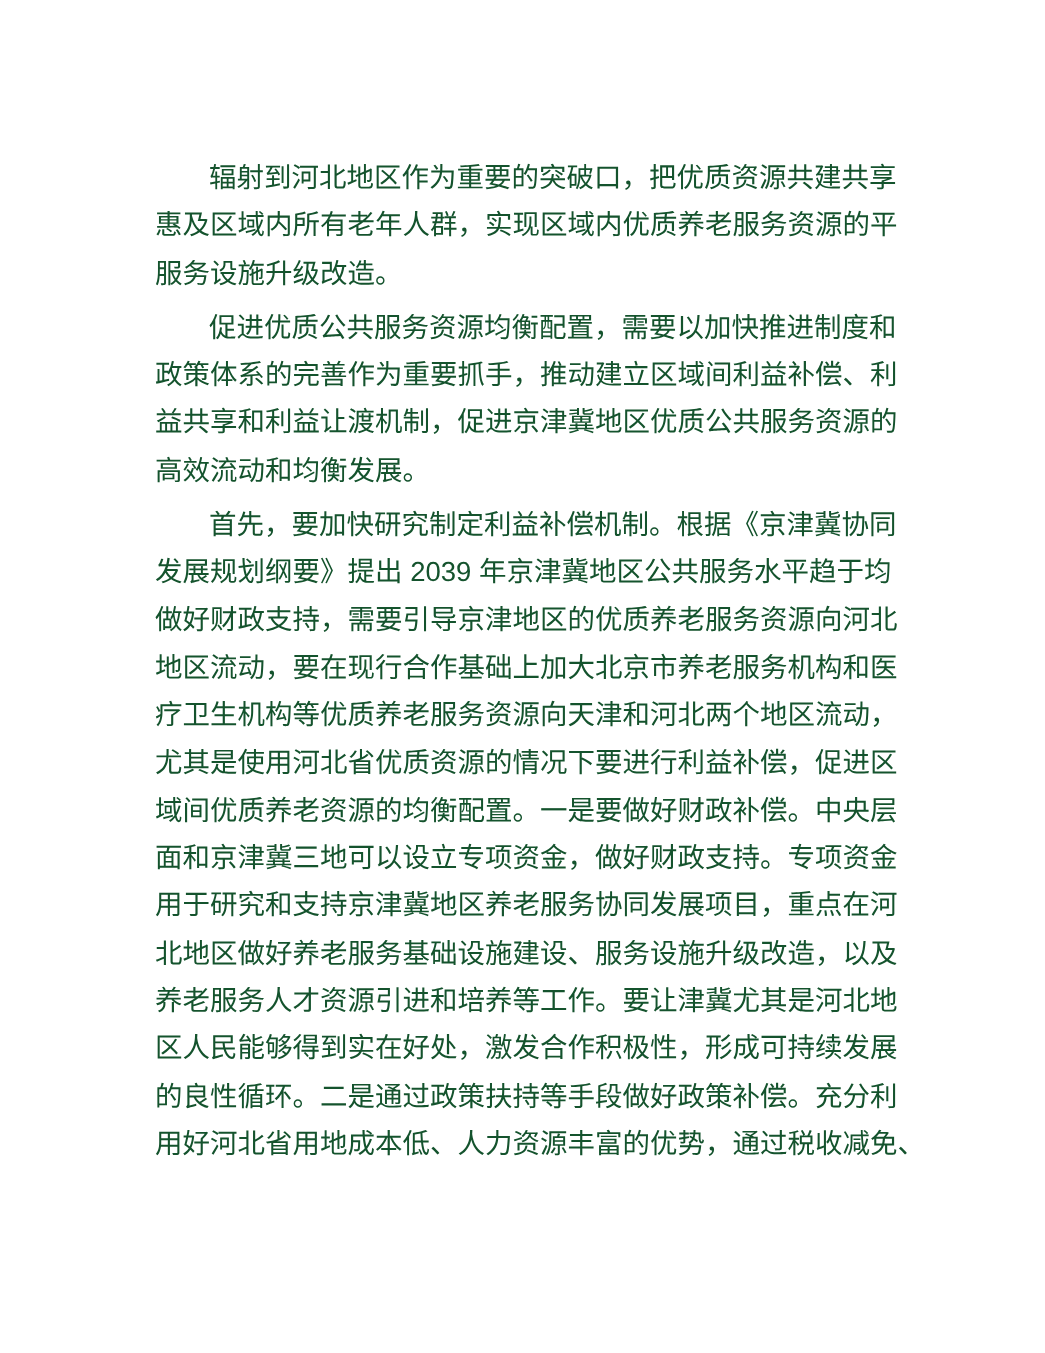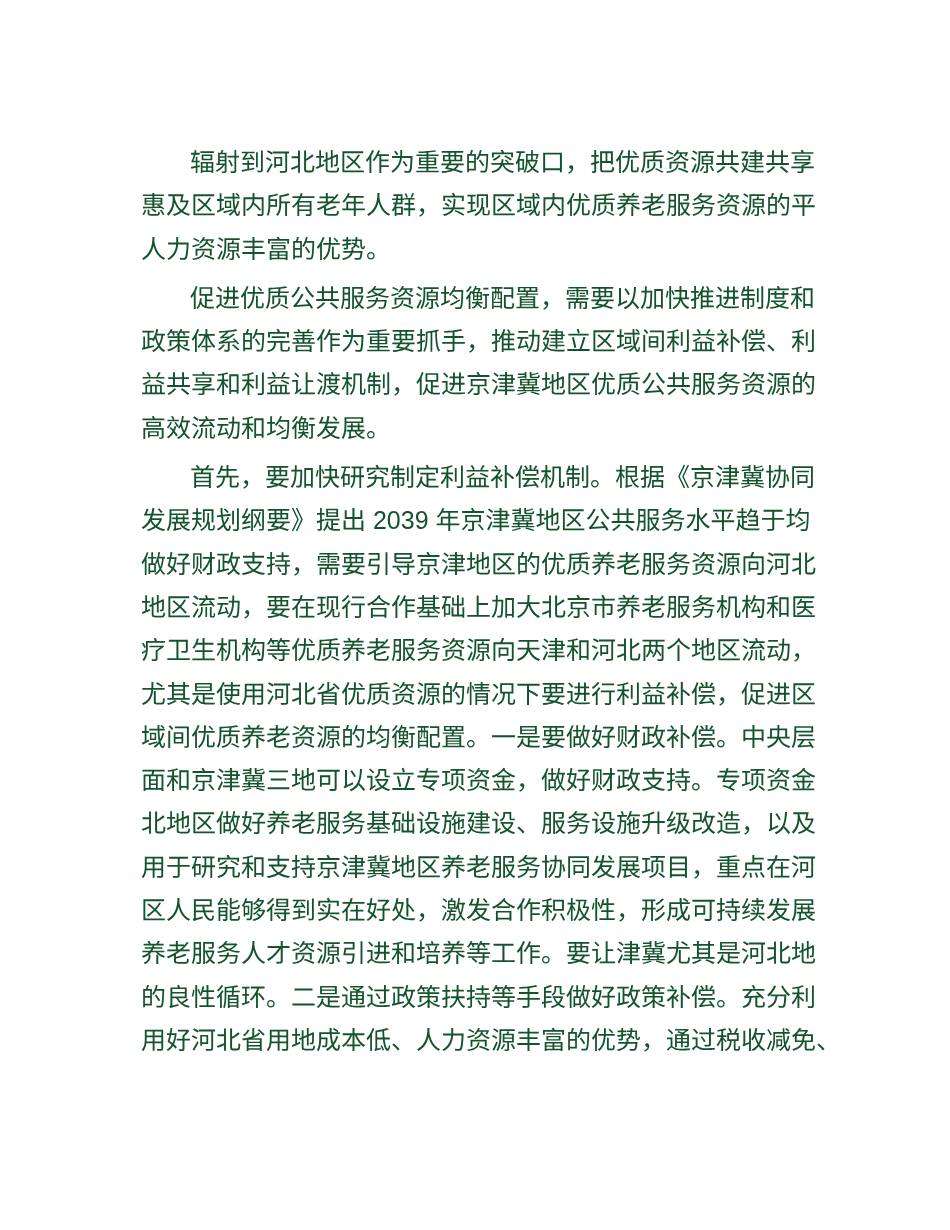--- a/index.html
+++ b/index.html
@@ -51,38 +51,38 @@
   }
 </style>
 </head>
 <body>
 
 <main class="page">
   <article class="doc">
     <div class="para">
         <div class="line indent fill">辐射到河北地区作为重要的突破口，把优质资源共建共享</div>
         <div class="line fill">惠及区域内所有老年人群，实现区域内优质养老服务资源的平</div>
-        <div class="line">人力资源丰富的优势。</div>
+        <div class="line">服务设施升级改造。</div>
       </div>
     <div class="para">
         <div class="line indent fill">促进优质公共服务资源均衡配置，需要以加快推进制度和</div>
         <div class="line fill">政策体系的完善作为重要抓手，推动建立区域间利益补偿、利</div>
         <div class="line fill">益共享和利益让渡机制，促进京津冀地区优质公共服务资源的</div>
         <div class="line">高效流动和均衡发展。</div>
       </div>
     <div class="para">
         <div class="line indent fill">首先，要加快研究制定利益补偿机制。根据《京津冀协同</div>
         <div class="line fill">发展规划纲要》提出 2039 年京津冀地区公共服务水平趋于均</div>
         <div class="line fill">做好财政支持，需要引导京津地区的优质养老服务资源向河北</div>
         <div class="line fill">地区流动，要在现行合作基础上加大北京市养老服务机构和医</div>
         <div class="line fill">疗卫生机构等优质养老服务资源向天津和河北两个地区流动，</div>
         <div class="line fill">尤其是使用河北省优质资源的情况下要进行利益补偿，促进区</div>
         <div class="line fill">域间优质养老资源的均衡配置。一是要做好财政补偿。中央层</div>
         <div class="line fill">面和京津冀三地可以设立专项资金，做好财政支持。专项资金</div>
+        <div class="line fill">用于研究和支持京津冀地区养老服务协同发展项目，重点在河</div>
         <div class="line fill">北地区做好养老服务基础设施建设、服务设施升级改造，以及</div>
-        <div class="line fill">用于研究和支持京津冀地区养老服务协同发展项目，重点在河</div>
+        <div class="line fill">养老服务人才资源引进和培养等工作。要让津冀尤其是河北地</div>
         <div class="line fill">区人民能够得到实在好处，激发合作积极性，形成可持续发展</div>
-        <div class="line fill">养老服务人才资源引进和培养等工作。要让津冀尤其是河北地</div>
         <div class="line fill">的良性循环。二是通过政策扶持等手段做好政策补偿。充分利</div>
         <div class="line fill">用好河北省用地成本低、人力资源丰富的优势，通过税收减免、</div>
       </div>
   </article>
 </main>
 
 </body></html>

